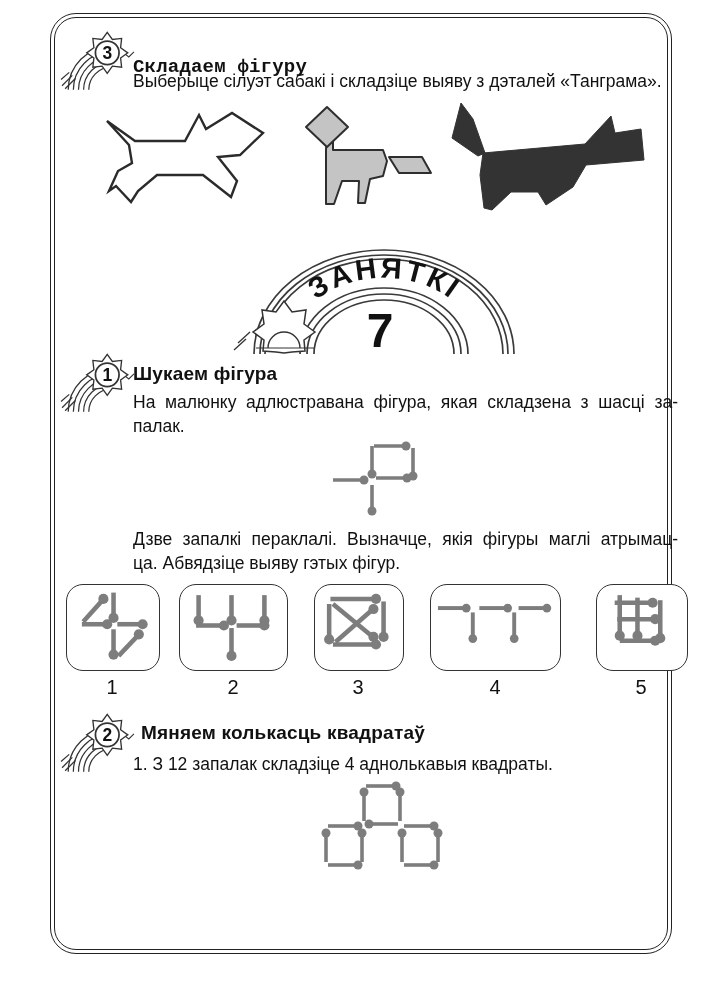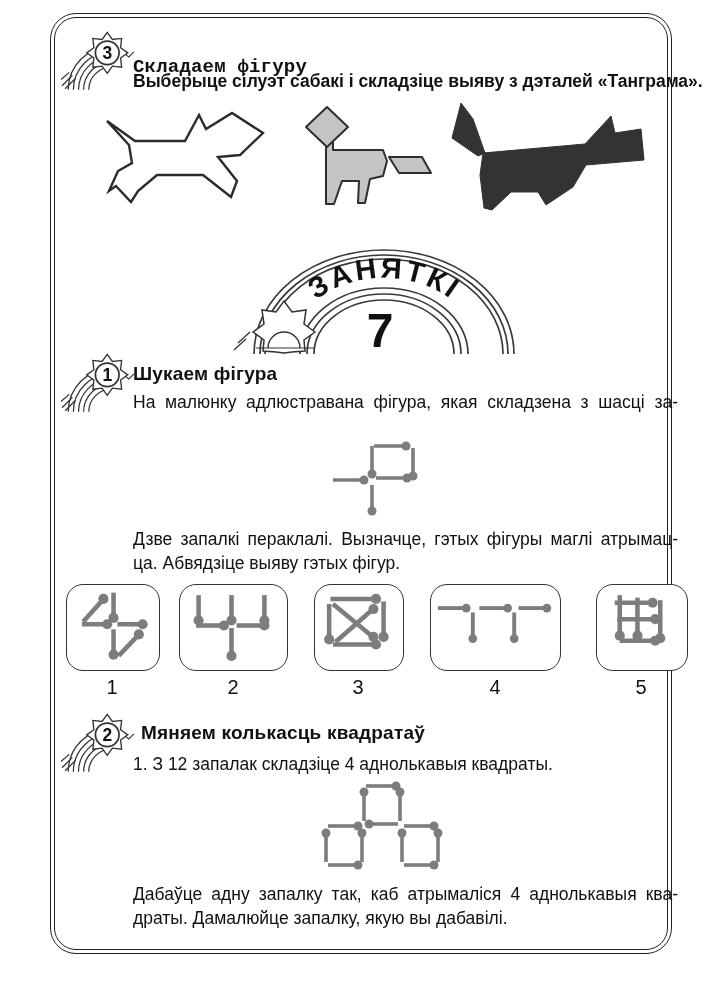--- a/index.html
+++ b/index.html
@@ -39,21 +39,21 @@
           <path d="M5,59 L15,49"></path>
           <path d="M1,50 L9,43"></path>
         <path d="M62,24 l5,4 l5,-5" stroke-width="1"></path>
       </g>
       <polygon points="66,24 59,19 60,10 51,11 46,4 41,11 32,10 33,19 26,24 33,29 32,38 41,37 46,44 51,37 60,38 59,29" fill="#fff" stroke="#333" stroke-width="1.3"></polygon>
       <circle cx="46" cy="24" r="11.5" fill="#fff" stroke="#333" stroke-width="1.7"></circle>
       <text x="46" y="30" text-anchor="middle" font-size="17" font-weight="bold">3</text>
     </svg>
   </div>
   <div class="abs task-title" style="left:133px;top:56px;font-family:Liberation Mono, monospace;">Складаем фігуру</div>
-  <div class="abs body-text oneline" style="left:133px;top:69px;font-weight:bold;">Выберыце сілуэт сабакі і складзіце выяву з дэталей «Танграма».</div>
+  <div class="abs body-text oneline" style="left:133px;top:69px;">Выберыце сілуэт сабакі і складзіце выяву з дэталей «Танграма».</div>
 
   <div class="abs" style="left:85px;top:107px;">
     <svg viewBox="0 0 180 110" width="180" height="110">
       <polygon points="22,14 50,34 100,34 114,8 121,22 147,6 178,26 155,48 133,50 152,74 146,90 118,68 72,68 53,84 46,95 31,79 24,84 33,64 47,56 44,38" fill="#fff" stroke="#2b2b2b" stroke-width="2.4" stroke-linejoin="miter"></polygon>
     </svg>
   </div>
   <div class="abs" style="left:283px;top:104px;">
     <svg viewBox="0 0 150 117" width="150" height="117">
       <g fill="#c4c4c4" stroke="#2e2e2e" stroke-width="2" stroke-linejoin="round">
         <polygon points="106,53 139,53 148,69 116,69"></polygon>
@@ -110,20 +110,21 @@
         <path d="M62,24 l5,4 l5,-5" stroke-width="1"></path>
       </g>
       <polygon points="66,24 59,19 60,10 51,11 46,4 41,11 32,10 33,19 26,24 33,29 32,38 41,37 46,44 51,37 60,38 59,29" fill="#fff" stroke="#333" stroke-width="1.3"></polygon>
       <circle cx="46" cy="24" r="11.5" fill="#fff" stroke="#333" stroke-width="1.7"></circle>
       <text x="46" y="30" text-anchor="middle" font-size="17" font-weight="bold">1</text>
     </svg>
   </div>
   <div class="abs task-title" style="left:133px;top:363px;">Шукаем фігура</div>
   <div class="abs body-text" style="left:133px;top:390px;">
     <div class="jl">На малюнку адлюстравана фігура, якая складзена з шасці за-</div>
+    <div>палак.</div>
   </div>
 
   <div class="abs" style="left:300px;top:433px;">
     <svg viewBox="0 0 170 92" width="170" height="92">
       <g class="match">
         <line x1="74" y1="13" x2="108" y2="13"></line>
         <line x1="113" y1="15" x2="113" y2="45"></line>
         <line x1="76" y1="45" x2="109" y2="45"></line>
         <line x1="72" y1="13" x2="72" y2="43"></line>
         <line x1="33" y1="47" x2="66" y2="47"></line>
@@ -134,21 +135,21 @@
           <circle cx="113" cy="43" r="4.5"></circle>
         <circle cx="107" cy="45" r="4.5"></circle>
           <circle cx="72" cy="41" r="4.5"></circle>
         <circle cx="64" cy="47" r="4.5"></circle>
           <circle cx="72" cy="78" r="4.5"></circle>
       </g>
     </svg>
   </div>
 
   <div class="abs body-text" style="left:133px;top:527px;">
-    <div class="jl">Дзве запалкі пераклалі. Вызначце, гэтых фігуры маглі атрымац-</div>
+    <div class="jl">Дзве запалкі пераклалі. Вызначце, якія фігуры маглі атрымац-</div>
     <div>ца. Абвядзіце выяву гэтых фігур.</div>
   </div>
 
   <div class="optbox" style="left:66px;top:584px;width:92px;height:85px;">
     <svg viewBox="0 0 64 64" width="88" height="81">
       <g class="match" stroke-width="3.2">
         <line x1="10" y1="29" x2="28" y2="9"></line>
           <line x1="34" y1="6" x2="34" y2="27"></line>
         <line x1="9" y1="31" x2="31" y2="31"></line>
           <line x1="37" y1="31" x2="59" y2="31"></line>
@@ -297,18 +298,14 @@
         <circle cx="80" cy="57" r="4.5"></circle>
           <circle cx="76" cy="89" r="4.5"></circle>
         <circle cx="152" cy="50" r="4.5"></circle>
           <circle cx="120" cy="57" r="4.5"></circle>
         <circle cx="156" cy="57" r="4.5"></circle>
           <circle cx="152" cy="89" r="4.5"></circle>
       </g>
     </svg>
   </div>
 
-  <div class="abs body-text" style="left:133px;top:882px;">
-    <div class="jl">Дабаўце адну запалку так, каб атрымаліся 4 аднолькавыя ква-</div>
-    <div>драты. Дамалюйце запалку, якую вы дабавілі.</div>
-  </div>
 
 </div>
 
 </body></html>

